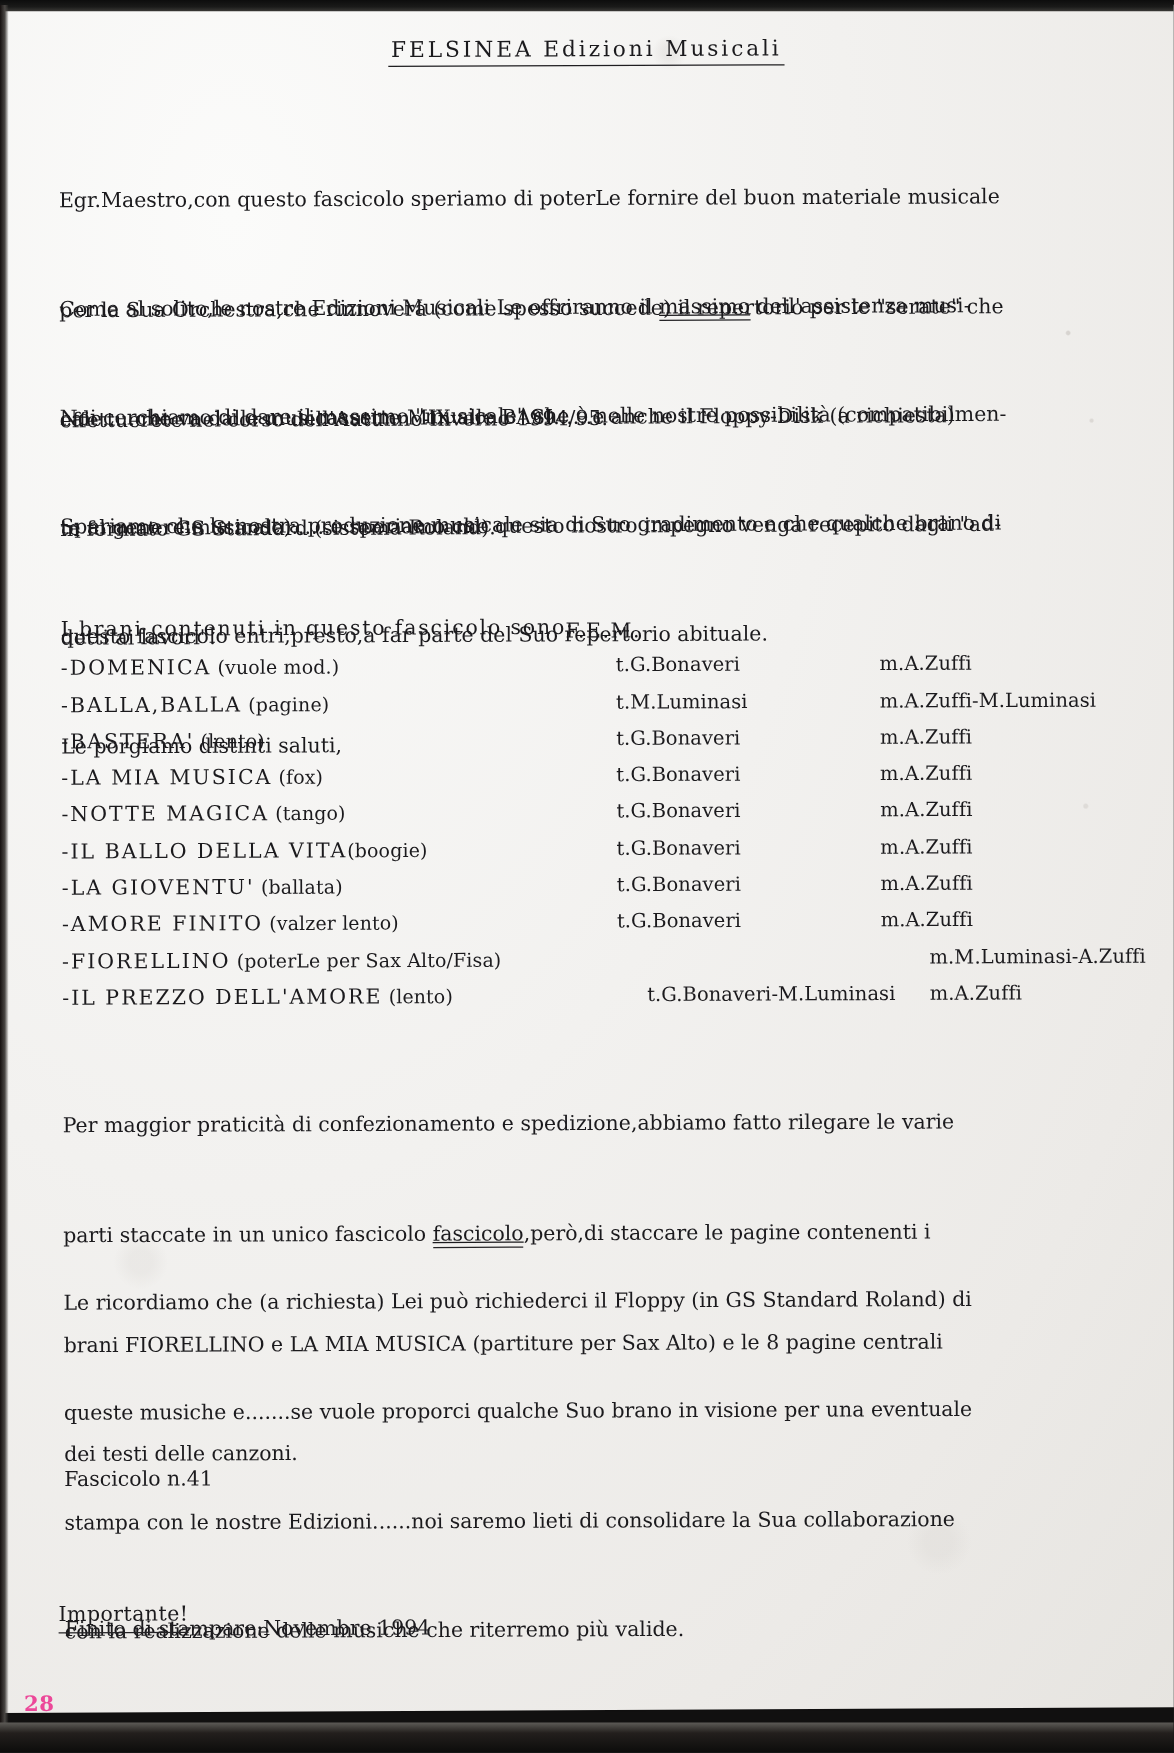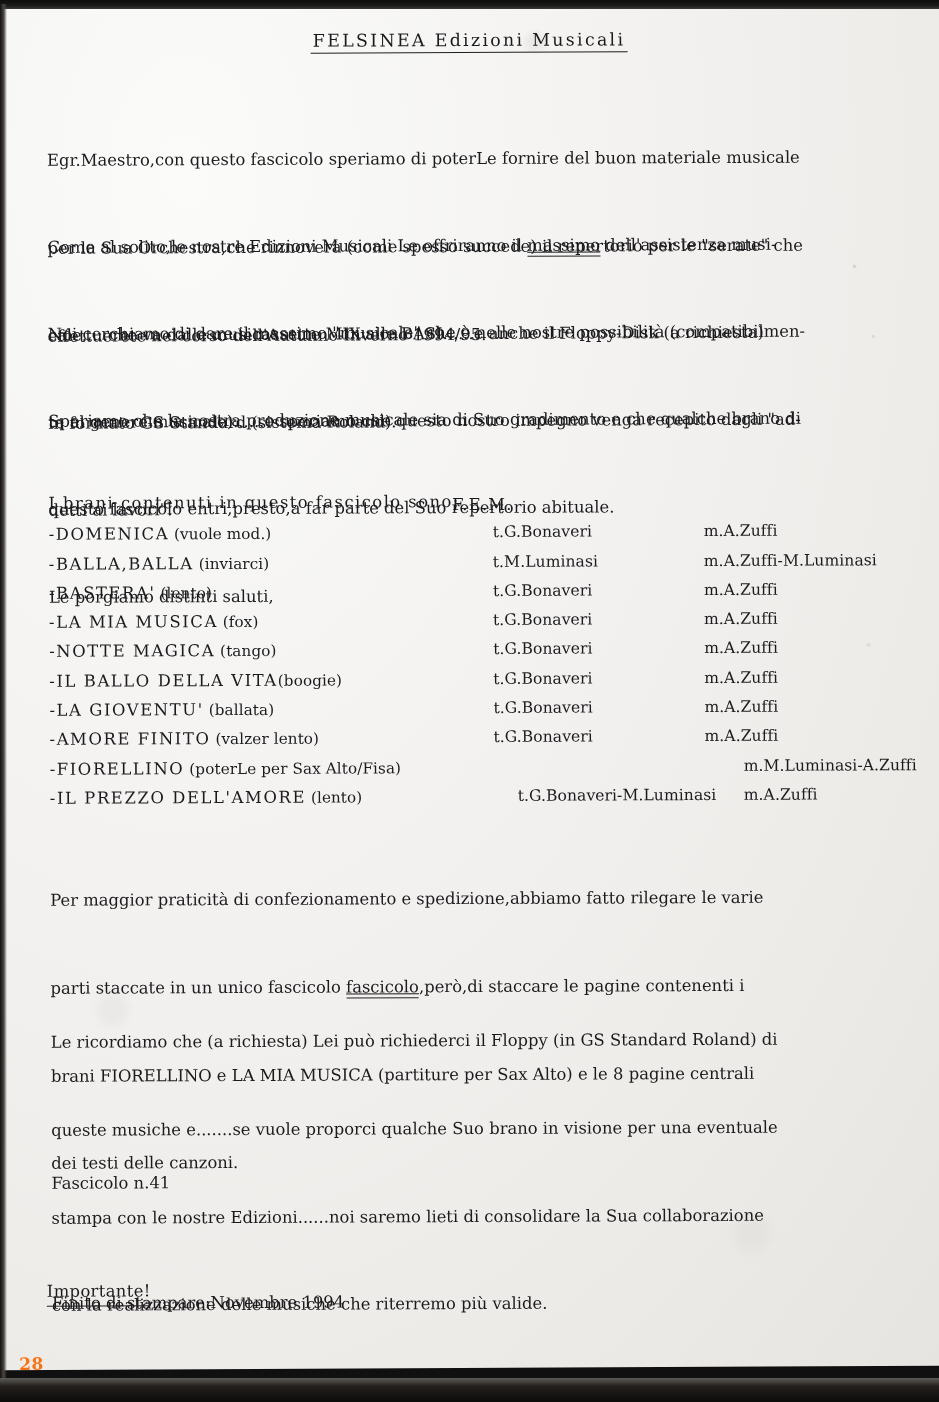--- a/index.html
+++ b/index.html
@@ -179,21 +179,21 @@
     line-height: 30px;
   }
 
   #page-number {
     position: absolute;
     left: 14px;
     top: 1352px;
     font-size: 17px;
     font-weight: 700;
     letter-spacing: 0.5px;
-    color: #f97316;
+    color: #ec4899;
   }
 </style>
 </head>
 <body>
 
 <div id="scan">
   <div id="paper"></div>
   <div id="grain"></div>
 
   <div id="content">
@@ -227,21 +227,21 @@
     </div>
 
     <div class="block tw centered" style="top:432px; left:47px; width:868px; text-align:center;">
       <p style="letter-spacing:1.2px;">F.E.M.</p>
     </div>
 
     <div id="tracklist">
       <div class="tw intro">I brani contenuti in questo fascicolo sono:</div>
       <div id="track-rows">
           <div class="trow tw"><span class="t-title">-DOMENICA<span class="sub"> (vuole mod.)</span></span><span class="t-text">t.G.Bonaveri</span><span class="t-music">m.A.Zuffi</span></div>
-          <div class="trow tw"><span class="t-title">-BALLA,BALLA<span class="sub"> (inviarci)</span></span><span class="t-text">t.M.Luminasi</span><span class="t-music">m.A.Zuffi-M.Luminasi</span></div>
+          <div class="trow tw"><span class="t-title">-BALLA,BALLA<span class="sub"> (pagine)</span></span><span class="t-text">t.M.Luminasi</span><span class="t-music">m.A.Zuffi-M.Luminasi</span></div>
           <div class="trow tw"><span class="t-title">-BASTERA'<span class="sub"> (lento)</span></span><span class="t-text">t.G.Bonaveri</span><span class="t-music">m.A.Zuffi</span></div>
           <div class="trow tw"><span class="t-title">-LA MIA MUSICA<span class="sub"> (fox)</span></span><span class="t-text">t.G.Bonaveri</span><span class="t-music">m.A.Zuffi</span></div>
           <div class="trow tw"><span class="t-title">-NOTTE MAGICA<span class="sub"> (tango)</span></span><span class="t-text">t.G.Bonaveri</span><span class="t-music">m.A.Zuffi</span></div>
           <div class="trow tw"><span class="t-title">-IL BALLO DELLA VITA<span class="sub">(boogie)</span></span><span class="t-text">t.G.Bonaveri</span><span class="t-music">m.A.Zuffi</span></div>
           <div class="trow tw"><span class="t-title">-LA GIOVENTU'<span class="sub"> (ballata)</span></span><span class="t-text">t.G.Bonaveri</span><span class="t-music">m.A.Zuffi</span></div>
           <div class="trow tw"><span class="t-title">-AMORE FINITO<span class="sub"> (valzer lento)</span></span><span class="t-text">t.G.Bonaveri</span><span class="t-music">m.A.Zuffi</span></div>
           <div class="trow tw wide"><span class="t-title">-FIORELLINO<span class="sub"> (poterLe per Sax Alto/Fisa)</span></span><span class="t-text"></span><span class="t-music">m.M.Luminasi-A.Zuffi</span></div>
           <div class="trow tw wide"><span class="t-title">-IL PREZZO DELL'AMORE<span class="sub"> (lento)</span></span><span class="t-text">t.G.Bonaveri-M.Luminasi</span><span class="t-music">m.A.Zuffi</span></div>
         </div>
     </div>

